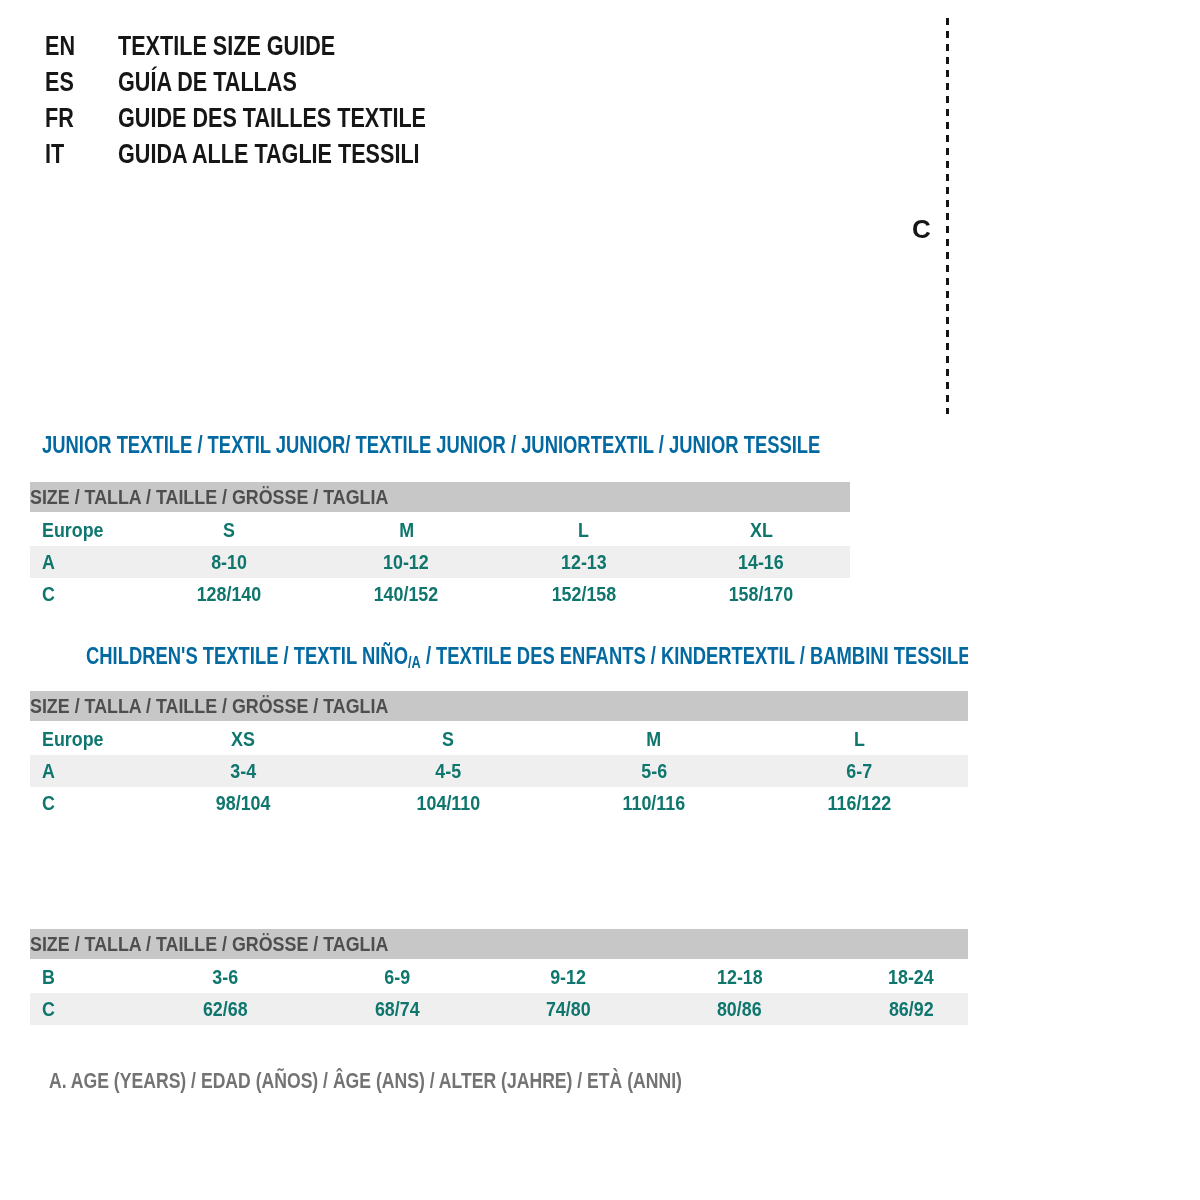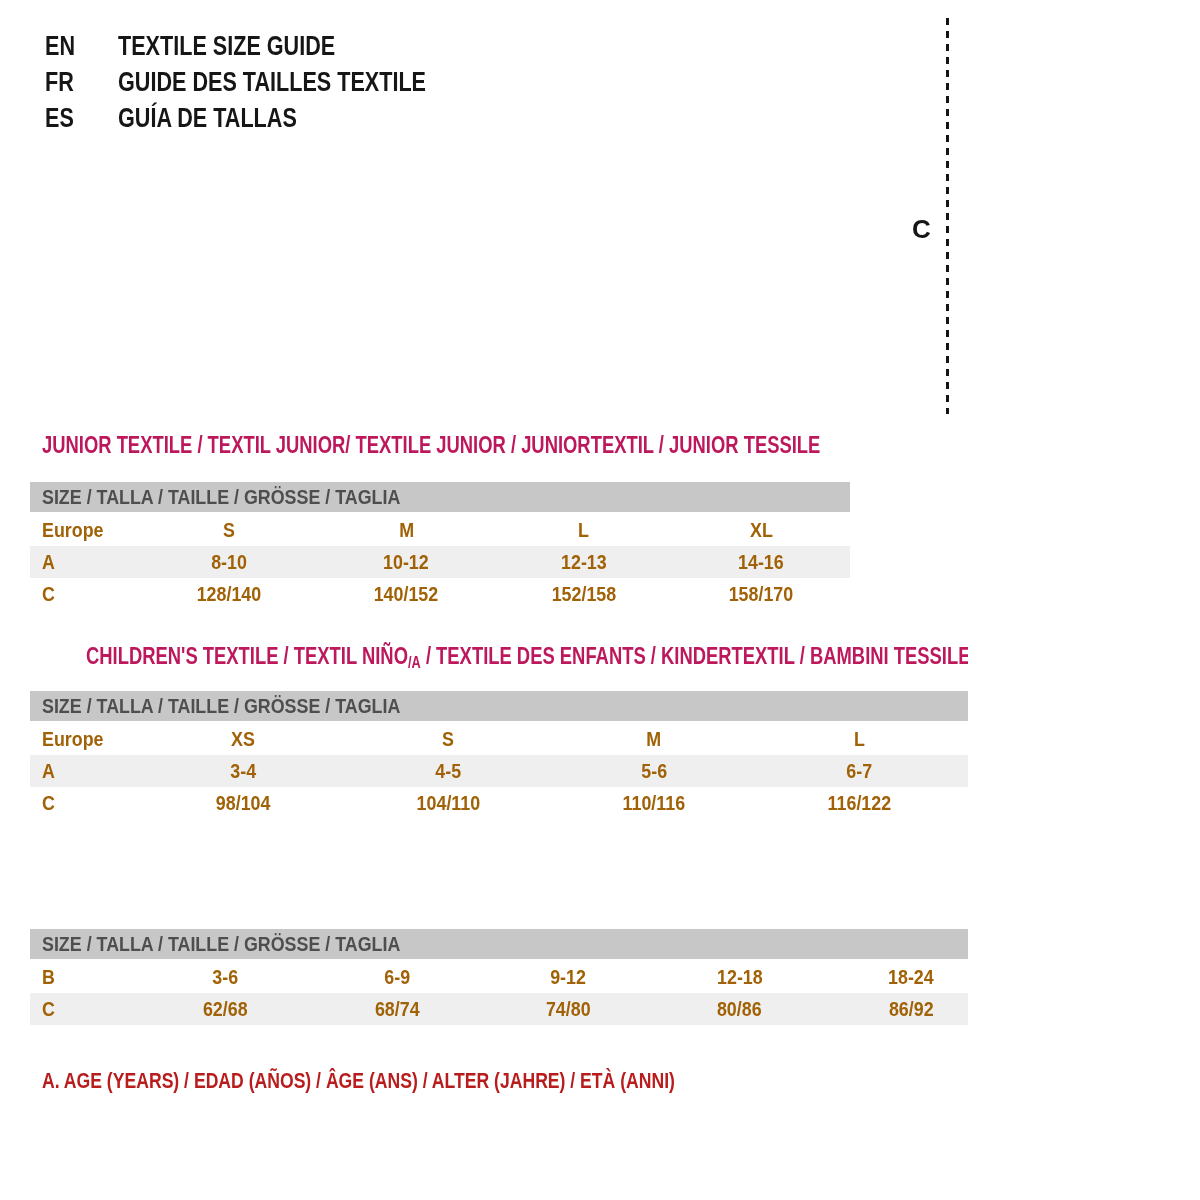--- a/index.html
+++ b/index.html
@@ -19,65 +19,69 @@
 
   
   .hline {
     position:absolute; left:946px; top:18px; width:3px; height:396px;
     background-image:repeating-linear-gradient(to bottom,#141414 0 7px,transparent 7px 13px);
   }
   .hlabel { position:absolute; left:912px; top:214px; font-size:26px; font-weight:700; }
   .baby { position:absolute; left:962px; top:16px; width:178px; height:402px; }
 
   
-  .sect-title { position:absolute; left:42px; font-size:23px; font-weight:700; color:#be185d; }
+  .sect-title { position:absolute; left:42px; font-size:23px; font-weight:700; color:#0369a1; }
   .title-junior   { top:432px; }
   .title-children { top:643px;margin-left:44px; }
   .title-babies   { top:846px; line-height:31px; }
   .sub-a { font-size:16px; vertical-align:-4px; }
 
   
   .stable { position:absolute; left:30px; }
   .t-junior   { top:482px; width:820px; }
   .t-children { top:691px; width:1138px; }
   .t-babies   { top:929px; width:1138px; }
   .size-bar {
     height:30px; background:#c7c7c7; display:flex; align-items:center;
-    padding-left:12px; box-sizing:border-box; font-size:21px; font-weight:700; color:#4e4e4e;
+    box-sizing:border-box; font-size:21px; font-weight:700; color:#4e4e4e;
     margin-bottom:2px;
   }
-  .trow { display:grid; height:32px; align-items:center; font-size:21px; font-weight:700; color:#a16207; }
+  .trow { display:grid; height:32px; align-items:center; font-size:21px; font-weight:700; color:#0f766e; }
   .cols4 { grid-template-columns:110px repeat(4,1fr); }
   .cols5 { grid-template-columns:110px repeat(5,1fr); }
   .cols6 { grid-template-columns:110px repeat(6,1fr); }
   .trow .lbl { padding-left:12px; }
   .trow .val { text-align:center; }
   .shaded { background:#efefef; }
 
   
-  .notes { position:absolute; left:42px; top:1062px; font-size:22px; font-weight:700; color:#b91c1c; }
+  .notes { position:absolute; left:49px; top:1062px; font-size:22px; font-weight:700; color:#737373; }
   .note-line { height:38px; display:flex; align-items:center; }
 </style>
 </head>
 <body>
 
 <div class="canvas">
 
   <div class="langs">
     <div class="lang-row">
       <span class="lang-code"><span class="cx">EN</span></span>
       <span class="cx">TEXTILE SIZE GUIDE</span>
     </div>
     <div class="lang-row">
+      <span class="lang-code"><span class="cx">ES</span></span>
+      <span class="cx">GUÍA DE TALLAS</span>
+    </div>
+    <div class="lang-row">
       <span class="lang-code"><span class="cx">FR</span></span>
       <span class="cx">GUIDE DES TAILLES TEXTILE</span>
     </div>
     <div class="lang-row">
-      <span class="lang-code"><span class="cx">ES</span></span>
-      <span class="cx">GUÍA DE TALLAS</span>
+      <span class="lang-code"><span class="cx">IT</span></span>
+      <span class="cx">GUIDA ALLE TAGLIE TESSILI</span>
     </div>
   </div>
 
   <div class="hline"></div>
   <div class="hlabel">C</div>
   <svg class="baby" viewBox="0 0 178 402" aria-hidden="true">
     <g fill="#0b0b0b" stroke="none">
 
       <ellipse cx="45" cy="64" rx="9" ry="13"></ellipse>
       <ellipse cx="131" cy="64" rx="9" ry="13"></ellipse>

